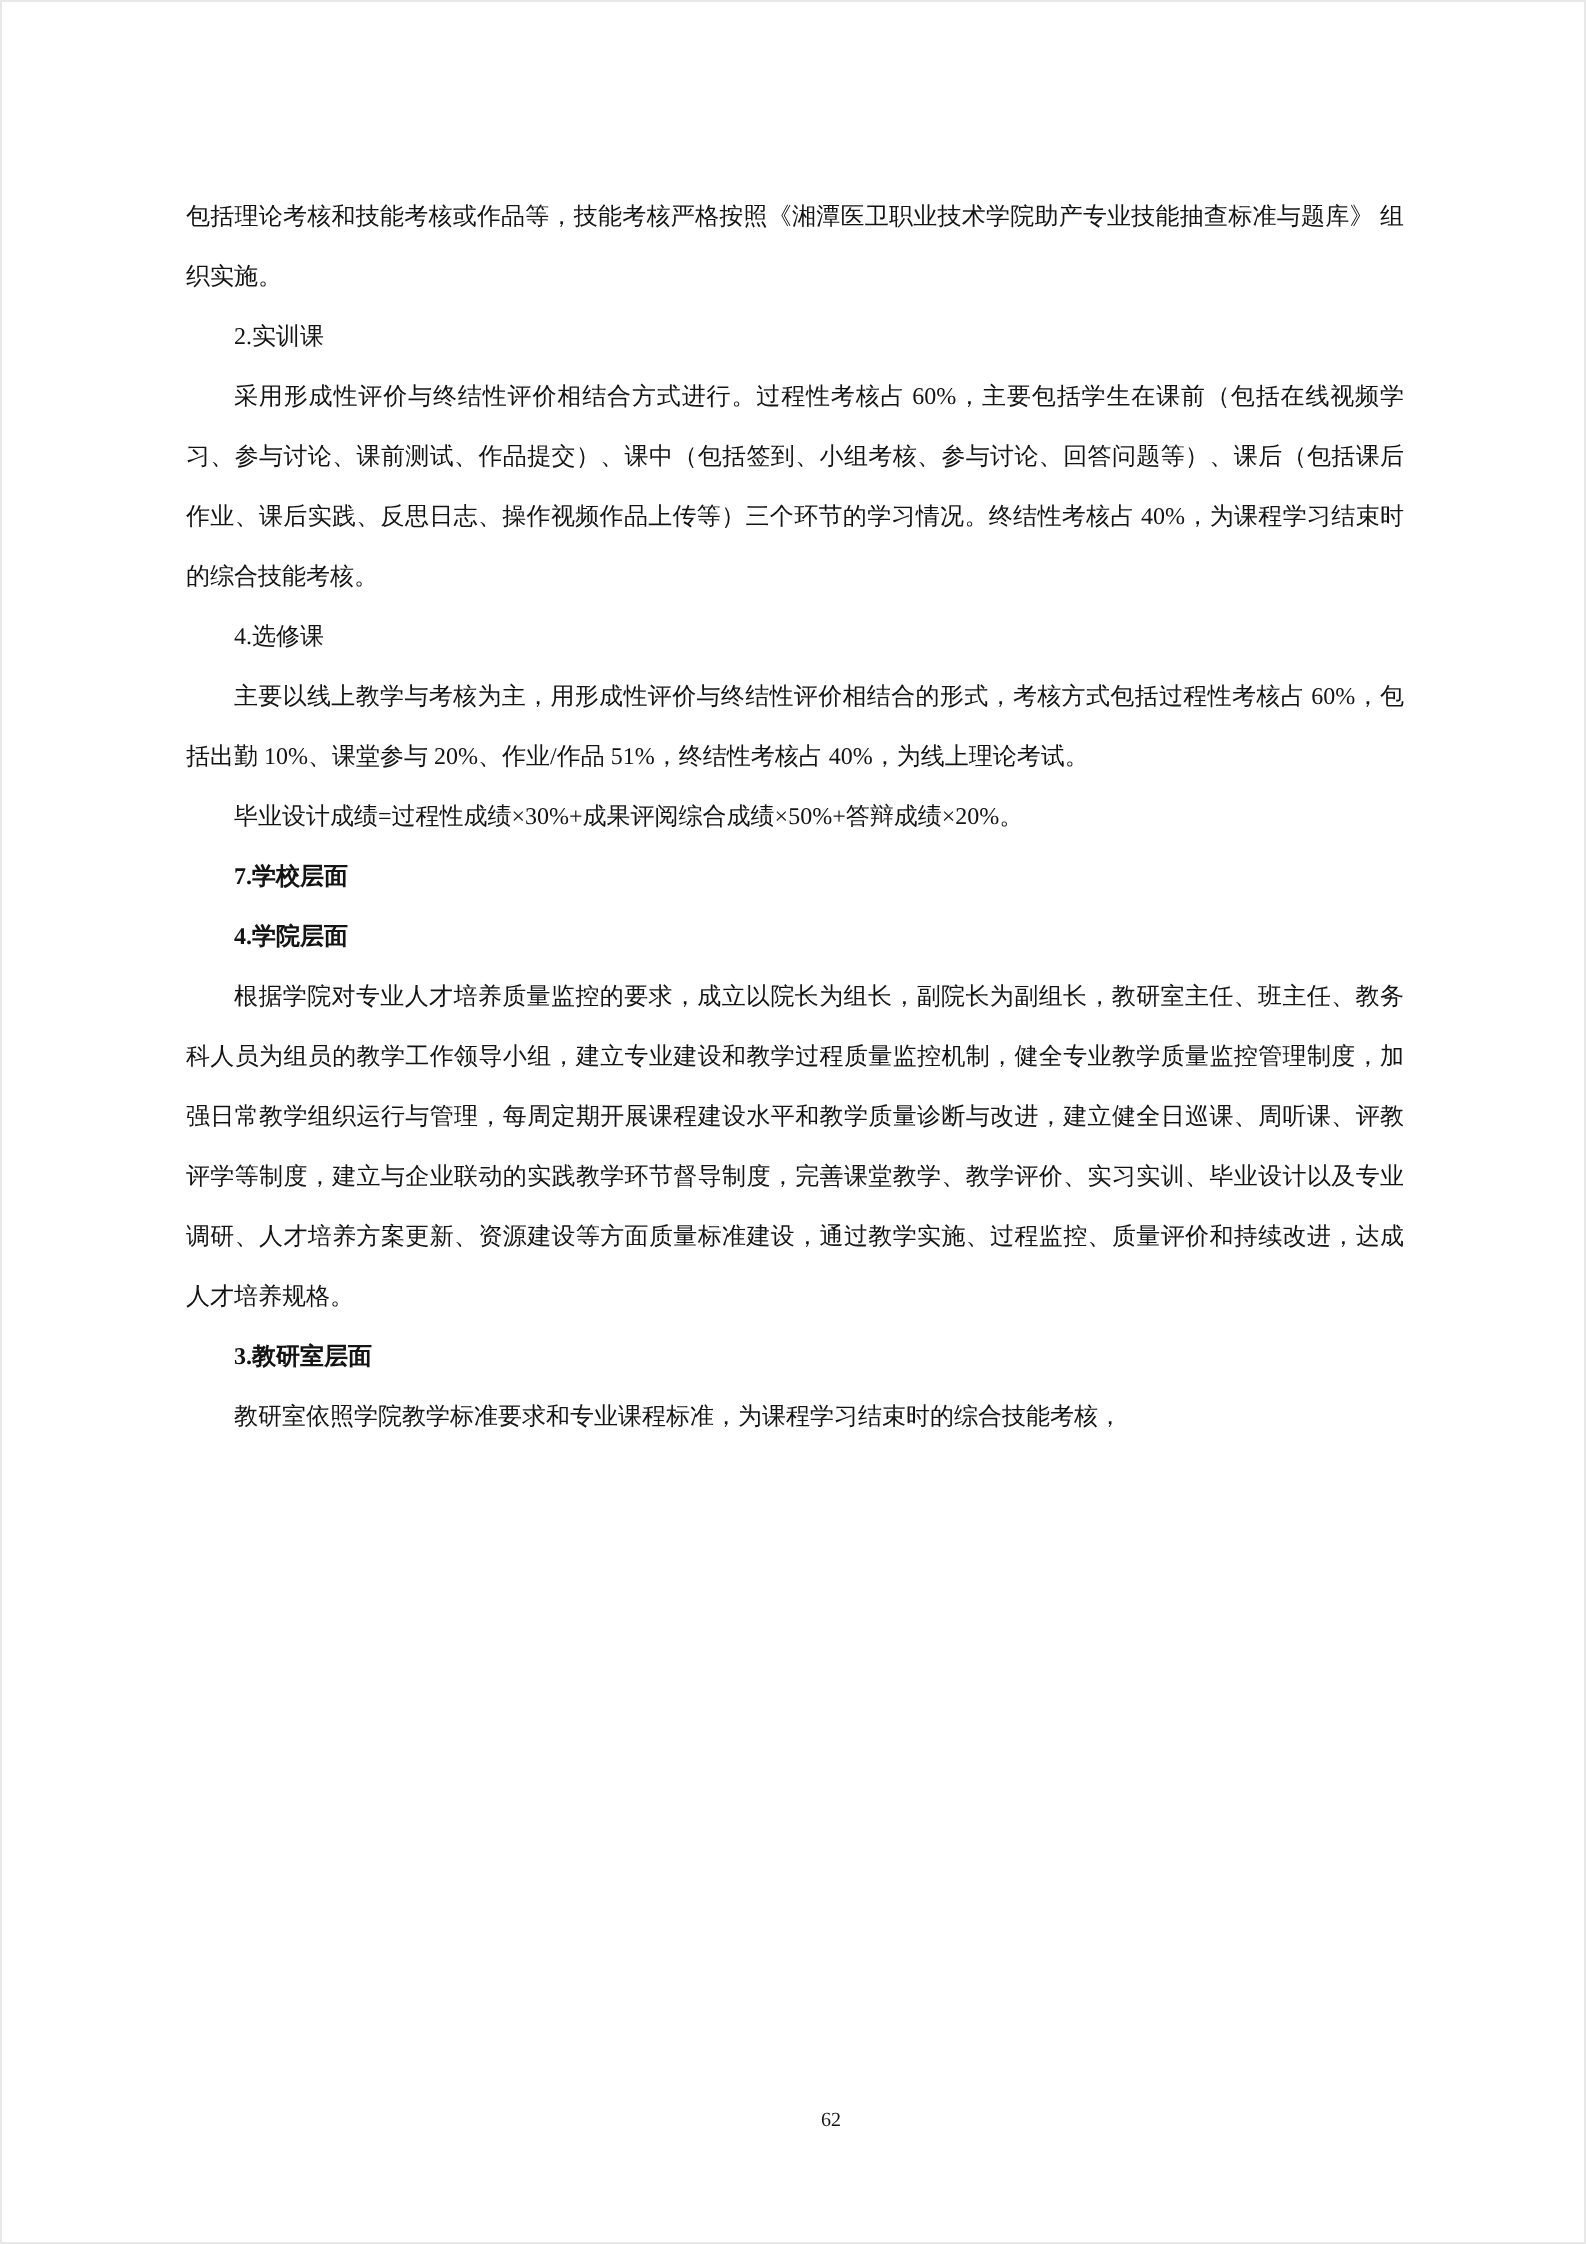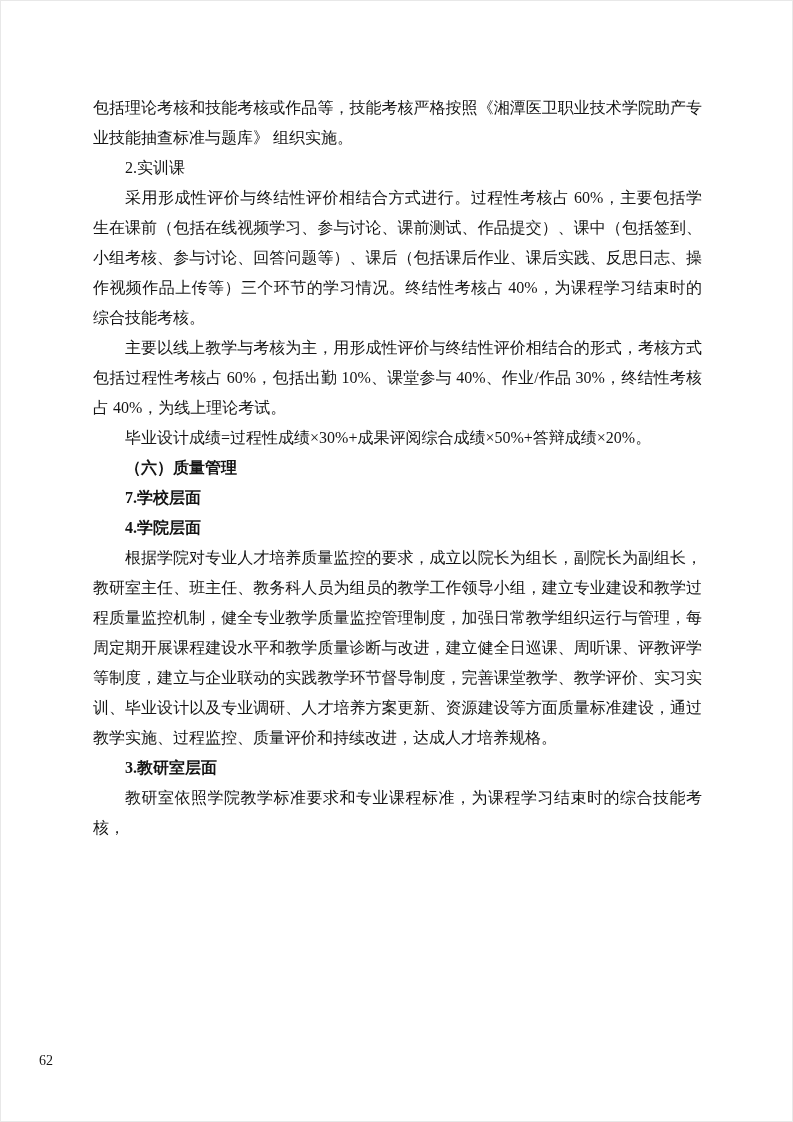--- a/index.html
+++ b/index.html
@@ -16,21 +16,21 @@
     border: 1px solid #e8e8e8;
     overflow: hidden;
     font-family: "Liberation Serif", "DejaVu Serif", serif;
     color: #141414;
   }
   .content {
     position: absolute;
     top: 92px;
     left: 92px;
     width: 609px;
-    font-size: 16px;
+    font-size: 12px;
     line-height: 30px;
     text-align: justify;
   }
   .content p {
     margin: 0;
     padding: 0;
     text-indent: 2em;
     word-break: break-all;
   }
   .content p.continuation {
@@ -40,38 +40,39 @@
     font-weight: 700;
   }
   .content p.item {
     font-weight: 400;
   }
   .page-footer {
     position: absolute;
     left: 0;
     right: 0;
     top: 1050px;
-    font-size: 14px;
+    text-align: center;
+    font-size: 10px;
     line-height: 20px;
     color: #141414;
     padding-left: 38px;
   }
 </style>
 </head>
 <body>
 
 <div class="page">
   <div class="content">
 
   <p class="continuation">包括理论考核和技能考核或作品等，技能考核严格按照《湘潭医卫职业技术学院助产专业技能抽查标准与题库》 组织实施。</p>
       <p class="item">2.实训课</p>
       <p class="para">采用形成性评价与终结性评价相结合方式进行。过程性考核占 60%，主要包括学生在课前（包括在线视频学习、参与讨论、课前测试、作品提交）、课中（包括签到、小组考核、参与讨论、回答问题等）、课后（包括课后作业、课后实践、反思日志、操作视频作品上传等）三个环节的学习情况。终结性考核占 40%，为课程学习结束时的综合技能考核。</p>
-      <p class="para">主要以线上教学与考核为主，用形成性评价与终结性评价相结合的形式，考核方式包括过程性考核占 60%，包括出勤 10%、课堂参与 40%、作业/作品 30%，终结性考核占 40%，为线上理论考试。</p>
+      <p class="item">4.选修课</p>
+      <p class="para">主要以线上教学与考核为主，用形成性评价与终结性评价相结合的形式，考核方式包括过程性考核占 60%，包括出勤 10%、课堂参与 20%、作业/作品 51%，终结性考核占 40%，为线上理论考试。</p>
       <p class="para">毕业设计成绩=过程性成绩×30%+成果评阅综合成绩×50%+答辩成绩×20%。</p>
-      <p class="heading">（六）质量管理</p>
       <p class="heading">7.学校层面</p>
       <p class="heading">4.学院层面</p>
       <p class="para">根据学院对专业人才培养质量监控的要求，成立以院长为组长，副院长为副组长，教研室主任、班主任、教务科人员为组员的教学工作领导小组，建立专业建设和教学过程质量监控机制，健全专业教学质量监控管理制度，加强日常教学组织运行与管理，每周定期开展课程建设水平和教学质量诊断与改进，建立健全日巡课、周听课、评教评学等制度，建立与企业联动的实践教学环节督导制度，完善课堂教学、教学评价、实习实训、毕业设计以及专业调研、人才培养方案更新、资源建设等方面质量标准建设，通过教学实施、过程监控、质量评价和持续改进，达成人才培养规格。</p>
       <p class="heading">3.教研室层面</p>
       <p class="para">教研室依照学院教学标准要求和专业课程标准，为课程学习结束时的综合技能考核，</p>
     </div>
   <div class="page-footer">
     <span>62</span>
   </div>
 </div>

